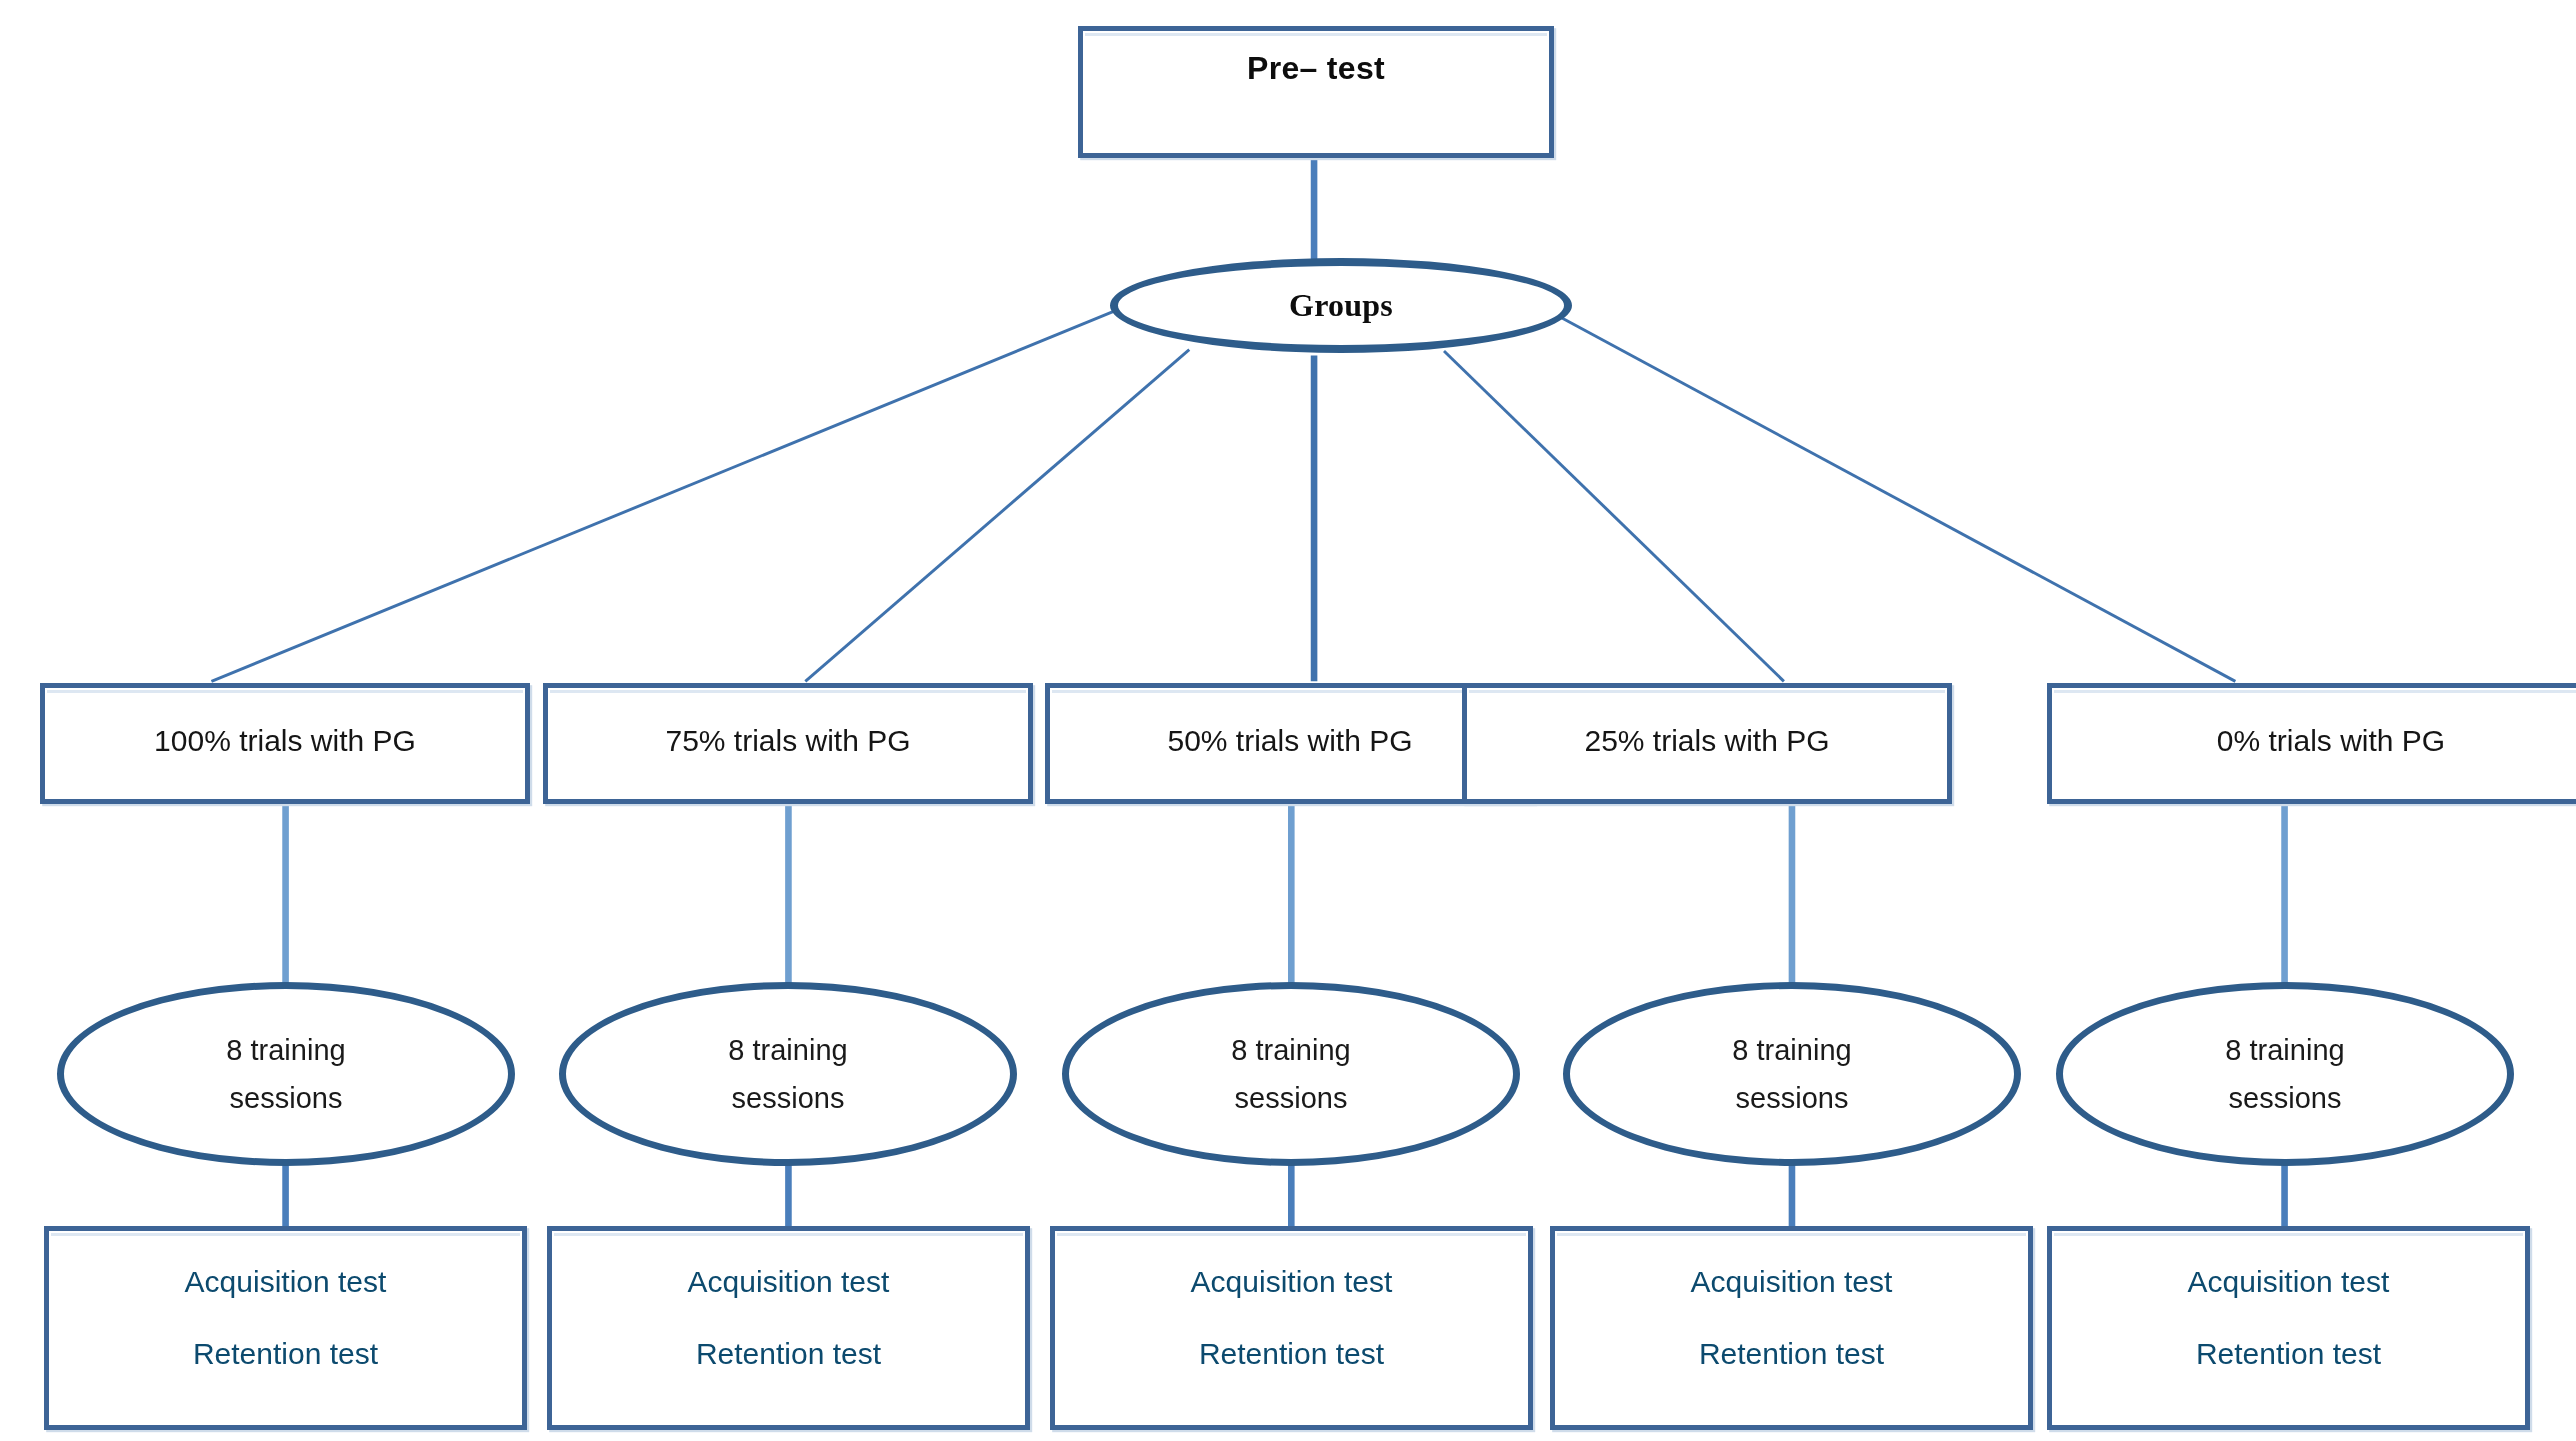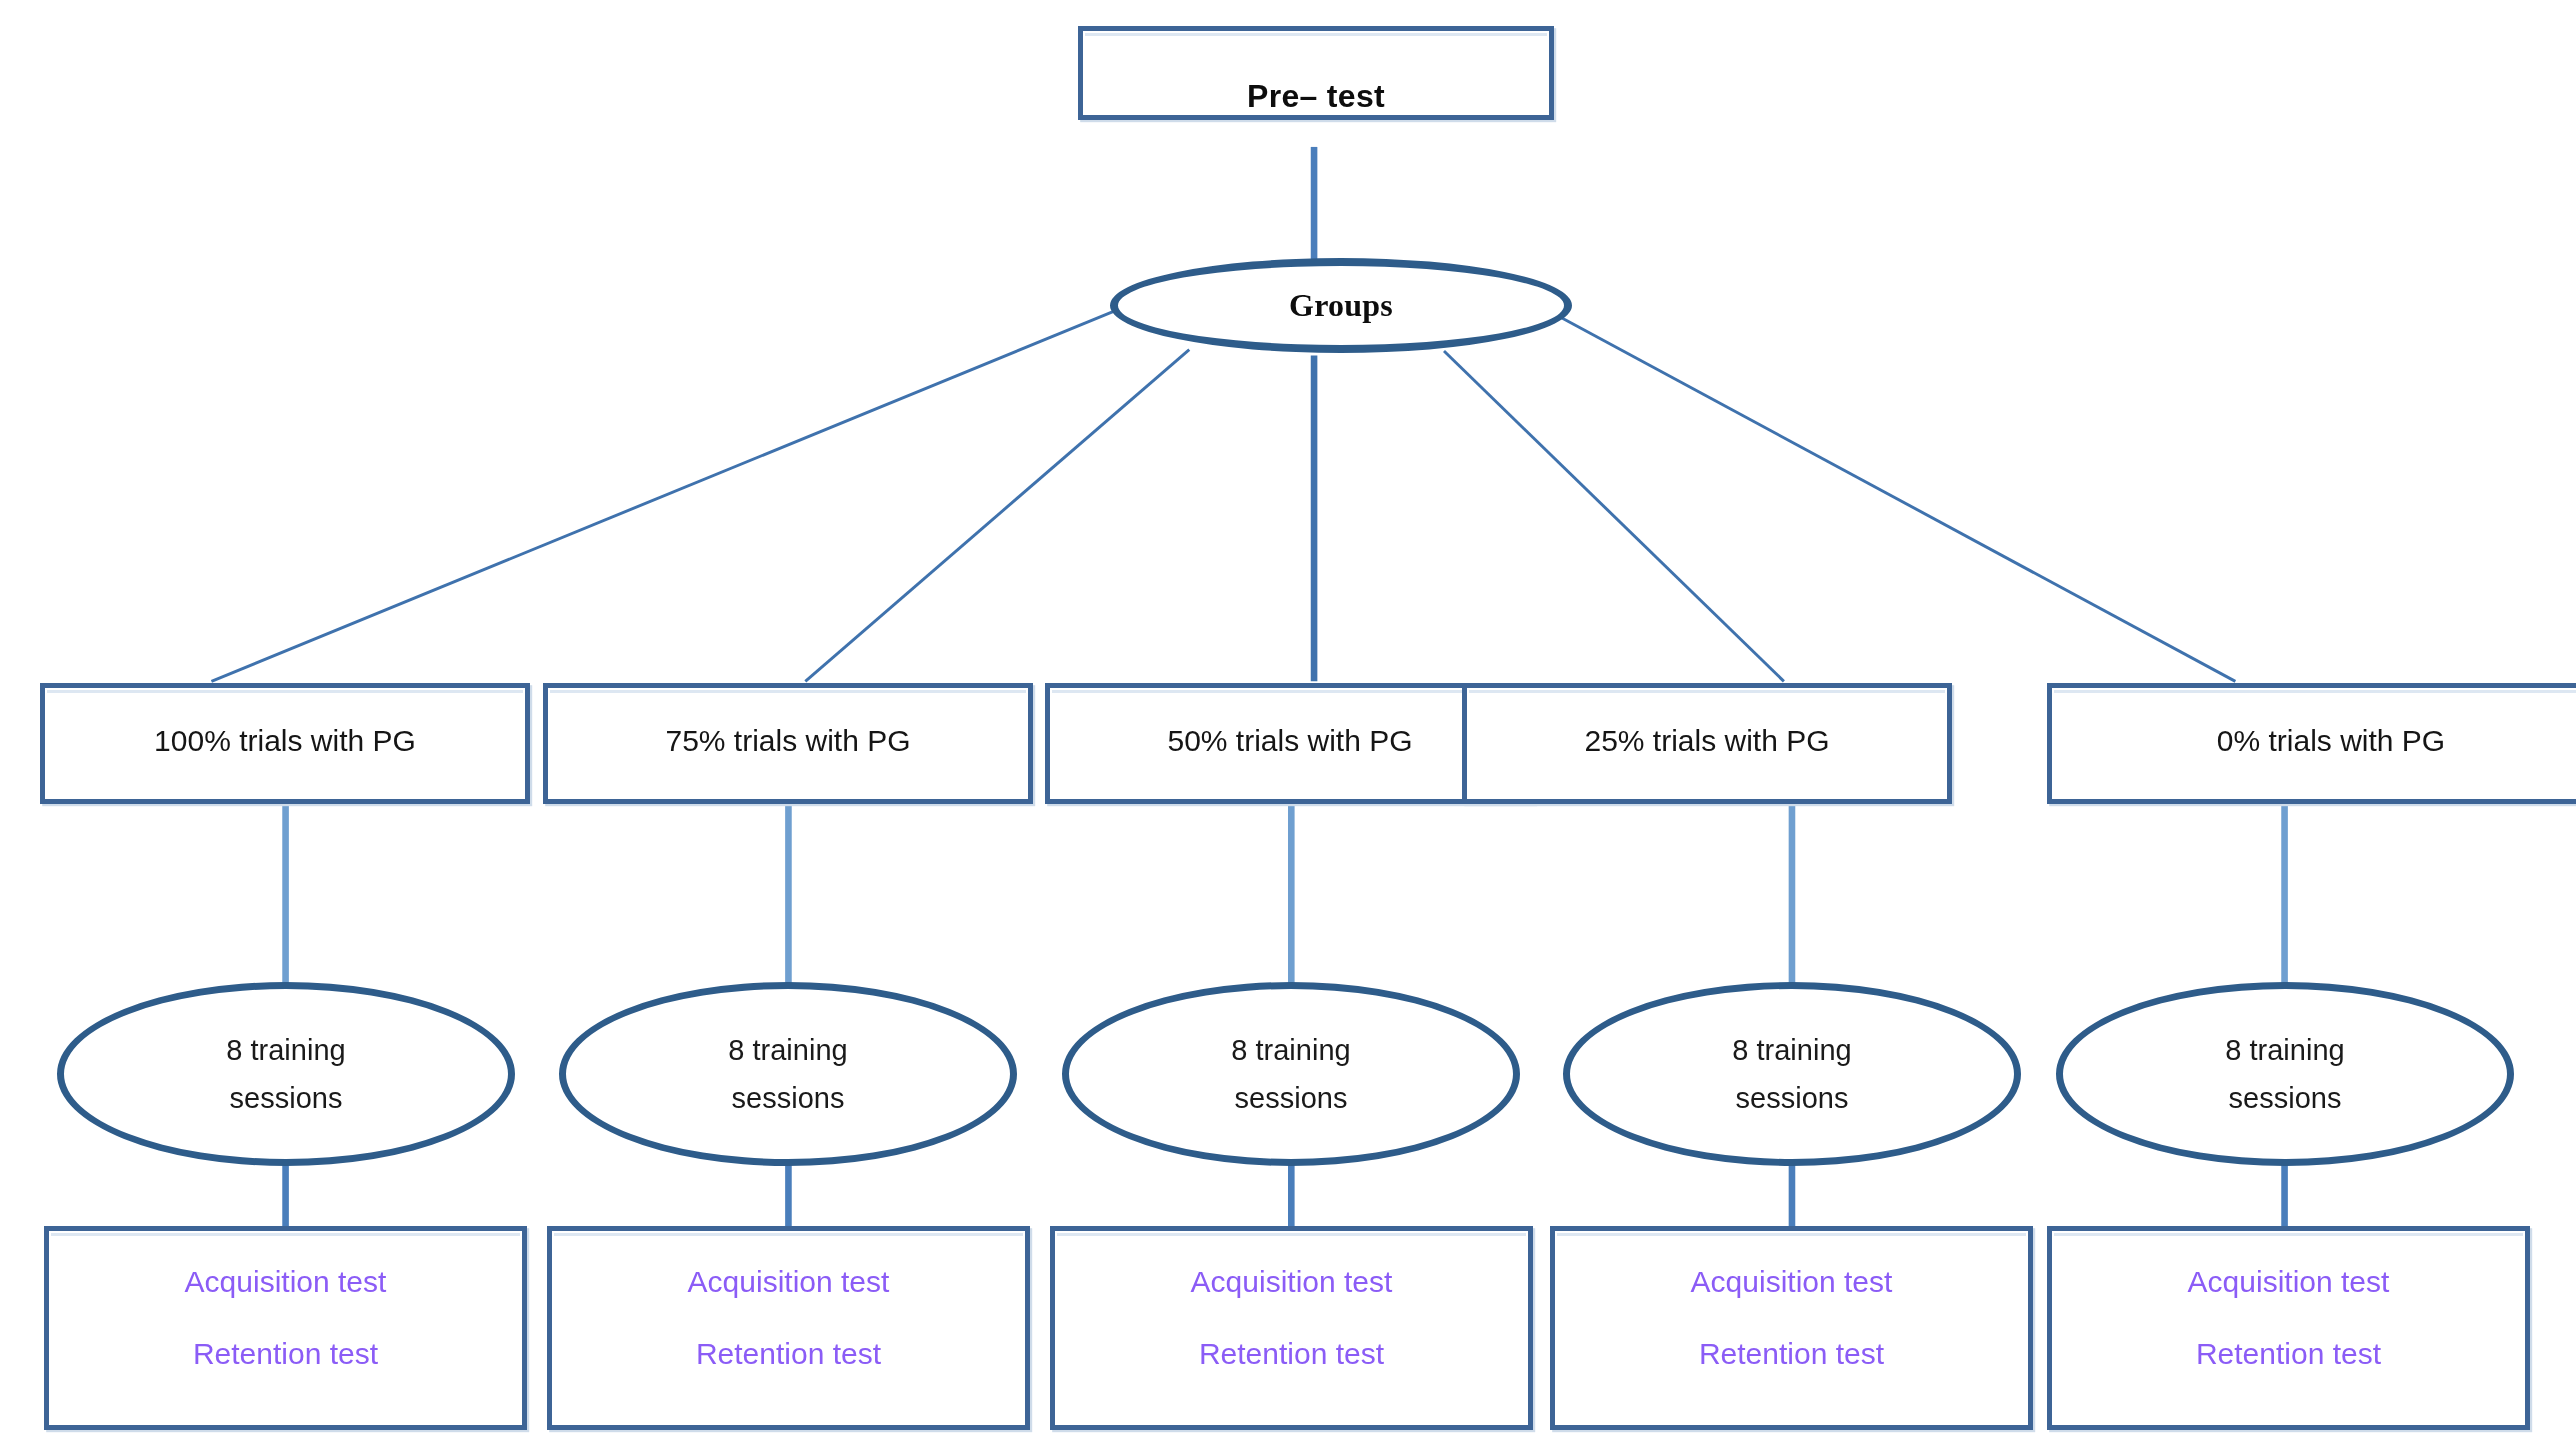--- a/index.html
+++ b/index.html
@@ -46,22 +46,22 @@
     top: 2.2px;
     height: 2.9px;
     background: #dde7f2;
   }
 
   
   #pretest-box {
     left: 1078px;
     top: 26px;
     width: 476px;
-    height: 94px;
-    justify-content: flex-end;
+    height: 132px;
+    justify-content: flex-start;
   }
   #pretest-box .label {
     font-size: 32px;
     font-weight: bold;
     color: #0d0d0d;
     letter-spacing: 0.3px;
     margin-top: 19px;
   }
 
   
@@ -89,21 +89,21 @@
 
   
   .test-box {
     top: 1226px;
     height: 204px;
     justify-content: flex-start;
   }
   .test-box .label {
     font-size: 30px;
     font-weight: normal;
-    color: #8b5cf6;
+    color: #0c4a6e;
     white-space: nowrap;
   }
   .test-box .label.first { margin-top: 34px; }
   .test-box .label.second { margin-top: 38px; }
 
   
   .node-ellipse {
     position: absolute;
     box-sizing: border-box;
     background: #ffffff;

